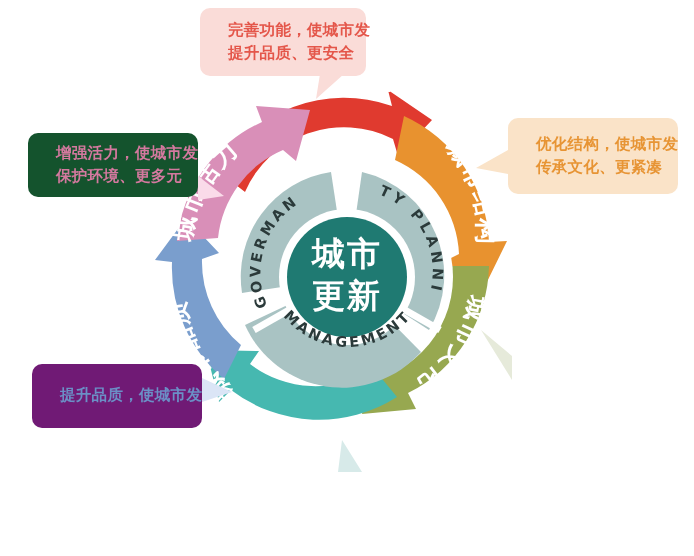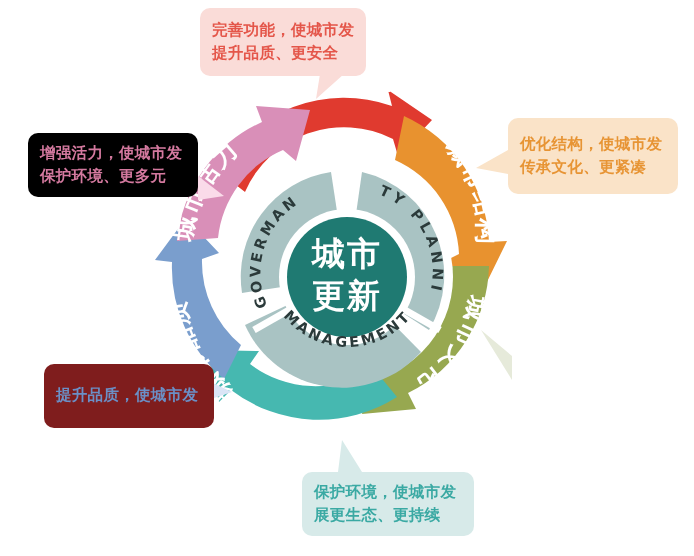--- a/index.html
+++ b/index.html
@@ -13,36 +13,36 @@
   #stage{position:absolute;left:0;top:0;width:694px;height:556px;}
   svg{display:block;}
 
   .callout{
     position:absolute;
     border-radius:10px;
     box-sizing:border-box;
     display:flex;
     flex-direction:column;
     justify-content:center;
-    padding:9px 12px 10px 12px;
+    padding:9px 12px 10px 28px;
     font-size:15.5px;
     line-height:1.45;
     font-weight:bold;
     letter-spacing:.3px;
     font-family:Liberation Serif, serif;
   }
   .callout span{display:block;white-space:nowrap;}
 
   
   .c-func{left:200px;top:8px;width:166px;height:68px;background:#fadcd8;color:#e4564a;}
   .c-struct{left:508px;top:118px;width:170px;height:76px;background:#fae3c8;color:#e79434;}
   .c-cult{left:512px;top:340px;width:170px;height:64px;background:#e6eada;color:#8fa24c;}
   .c-env{left:302px;top:472px;width:172px;height:64px;background:#d7eae9;color:#3aa9a3;}
-  .c-qual{left:32px;top:364px;width:170px;height:64px;background:#7f1d1d;color:#6b8fc6;margin-left:12px;}
-  .c-vital{left:28px;top:133px;width:170px;height:64px;background:#000000;color:#d4799f;}
+  .c-qual{left:32px;top:364px;width:170px;height:64px;background:#701a75;color:#6b8fc6;}
+  .c-vital{left:28px;top:133px;width:170px;height:64px;background:#14532d;color:#d4799f;}
 </style>
 </head>
 <body>
 
 <div id="stage">
 
   <svg width="694" height="556" viewBox="0 0 694 556">
 
     <defs>
 
@@ -188,24 +188,20 @@
     <span>完善功能，使城市发</span>
     <span>提升品质、更安全</span>
   </div>
 
   <div class="callout c-struct">
     <span>优化结构，使城市发</span>
     <span>传承文化、更紧凑</span>
   </div>
 
 
-  <div class="callout c-env">
-    <span>保护环境，使城市发</span>
-    <span>展更生态、更持续</span>
-  </div>
 
   <div class="callout c-qual">
     <span>提升品质，使城市发</span>
   </div>
 
   <div class="callout c-vital">
     <span>增强活力，使城市发</span>
     <span>保护环境、更多元</span>
   </div>
 

